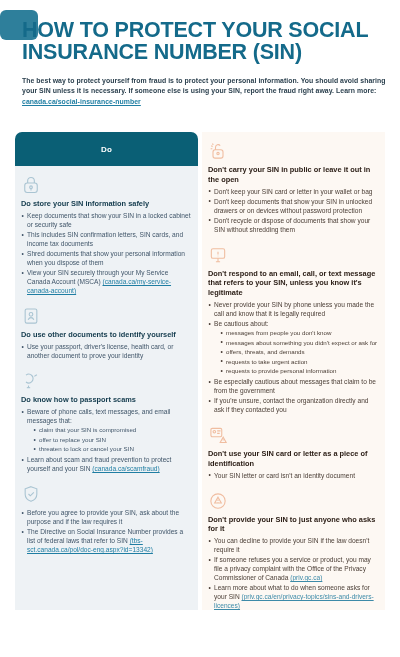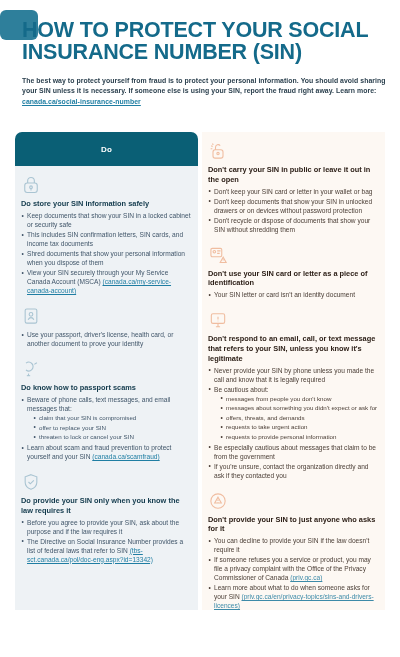--- a/index.html
+++ b/index.html
@@ -178,20 +178,21 @@
 
         <div class="section">
           <span class="ico">
             <svg viewBox="0 0 24 24" fill="none" stroke="#a9c4d2" stroke-width="1.3">
               <rect x="5" y="3.5" width="14" height="17" rx="2"></rect>
               <circle cx="12" cy="10" r="2.2"></circle>
               <path d="M8.6 16.5c.8-1.8 2-2.6 3.4-2.6s2.6.8 3.4 2.6"></path>
             </svg>
           </span>
           <div class="sec-main">
+            <div class="sec-title">Do use other documents to identify yourself</div>
             <ul>
               <li>Use your passport, driver's license, health card, or another document to prove your identity</li>
             </ul>
           </div>
         </div>
 
         <div class="section">
           <span class="ico">
             <svg viewBox="0 0 24 24" fill="none" stroke="#a9c4d2" stroke-width="1.3">
               <path d="M6 5c2-1.6 5-1.6 7 .4s2 5.4 0 7.4-5 2-7 .4"></path>
@@ -217,21 +218,20 @@
         </div>
 
         <div class="section">
           <span class="ico">
             <svg viewBox="0 0 24 24" fill="none" stroke="#a9c4d2" stroke-width="1.3">
               <path d="M12 3.2l7 2.6v6.4c0 4-3 7-7 8.6-4-1.6-7-4.6-7-8.6V5.8z"></path>
               <path d="M9 12l2.2 2.2L15.4 10"></path>
             </svg>
           </span>
           <div class="sec-main">
-            <div class="sec-title">Do provide your SIN only when you know the law requires it</div>
             <ul>
               <li>Before you agree to provide your SIN, ask about the purpose and if the law requires it</li>
               <li><span>The Directive on Social Insurance Number provides a list of federal laws that refer to SIN </span><a href="#" class="lnk">(tbs-sct.canada.ca/pol/doc-eng.aspx?id=13342)</a></li>
             </ul>
           </div>
         </div>
 
       </div>
     </div>
 
@@ -246,38 +246,20 @@
               <circle cx="12" cy="15" r="1.4"></circle>
               <path d="M4 5.5l1.4 1.4M3.2 9.2h2M5.4 3.1l.8 1.6"></path>
             </svg>
           </span>
           <div class="sec-main">
             <div class="sec-title">Don't carry your SIN in public or leave it out in the open</div>
             <ul>
               <li>Don't keep your SIN card or letter in your wallet or bag</li>
               <li>Don't keep documents that show your SIN in unlocked drawers or on devices without password protection</li>
               <li>Don't recycle or dispose of documents that show your SIN without shredding them</li>
-            </ul>
-          </div>
-        </div>
-
-        <div class="section">
-          <span class="ico">
-            <svg viewBox="0 0 24 24" fill="none" stroke="#f0bda0" stroke-width="1.3">
-              <rect x="3.5" y="4" width="13" height="10" rx="1.6"></rect>
-              <circle cx="7.6" cy="8" r="1.5"></circle>
-              <path d="M11 7h4M11 10h3"></path>
-              <path d="M14.6 21l3.6-6.4 3.6 6.4z"></path>
-              <path d="M18.2 17v1.6"></path>
-            </svg>
-          </span>
-          <div class="sec-main">
-            <div class="sec-title">Don't use your SIN card or letter as a piece of identification</div>
-            <ul>
-              <li>Your SIN letter or card isn't an identity document</li>
             </ul>
           </div>
         </div>
 
         <div class="section">
           <span class="ico">
             <svg viewBox="0 0 24 24" fill="none" stroke="#f0bda0" stroke-width="1.3">
               <rect x="4" y="4.5" width="16" height="11.5" rx="2"></rect>
               <path d="M9.5 20h5M12 16v4"></path>
               <path d="M12 8v3.4M12 12.8v.6"></path>
@@ -299,20 +281,38 @@
               </li>
               <li>Be especially cautious about messages that claim to be from the government</li>
               <li>If you're unsure, contact the organization directly and ask if they contacted you</li>
             </ul>
           </div>
         </div>
 
         <div class="section">
           <span class="ico">
             <svg viewBox="0 0 24 24" fill="none" stroke="#f0bda0" stroke-width="1.3">
+              <rect x="3.5" y="4" width="13" height="10" rx="1.6"></rect>
+              <circle cx="7.6" cy="8" r="1.5"></circle>
+              <path d="M11 7h4M11 10h3"></path>
+              <path d="M14.6 21l3.6-6.4 3.6 6.4z"></path>
+              <path d="M18.2 17v1.6"></path>
+            </svg>
+          </span>
+          <div class="sec-main">
+            <div class="sec-title">Don't use your SIN card or letter as a piece of identification</div>
+            <ul>
+              <li>Your SIN letter or card isn't an identity document</li>
+            </ul>
+          </div>
+        </div>
+
+        <div class="section">
+          <span class="ico">
+            <svg viewBox="0 0 24 24" fill="none" stroke="#f0bda0" stroke-width="1.3">
               <circle cx="12" cy="12" r="8.6"></circle>
               <path d="M12 7.4l4 7h-8z"></path>
               <path d="M12 10.2v1.8M12 13.2v.5"></path>
             </svg>
           </span>
           <div class="sec-main">
             <div class="sec-title">Don't provide your SIN to just anyone who asks for it</div>
             <ul>
               <li>You can decline to provide your SIN if the law doesn't require it</li>
               <li><span>If someone refuses you a service or product, you may file a privacy complaint with the Office of the Privacy Commissioner of Canada </span><a href="#" class="lnk">(priv.gc.ca)</a></li>

